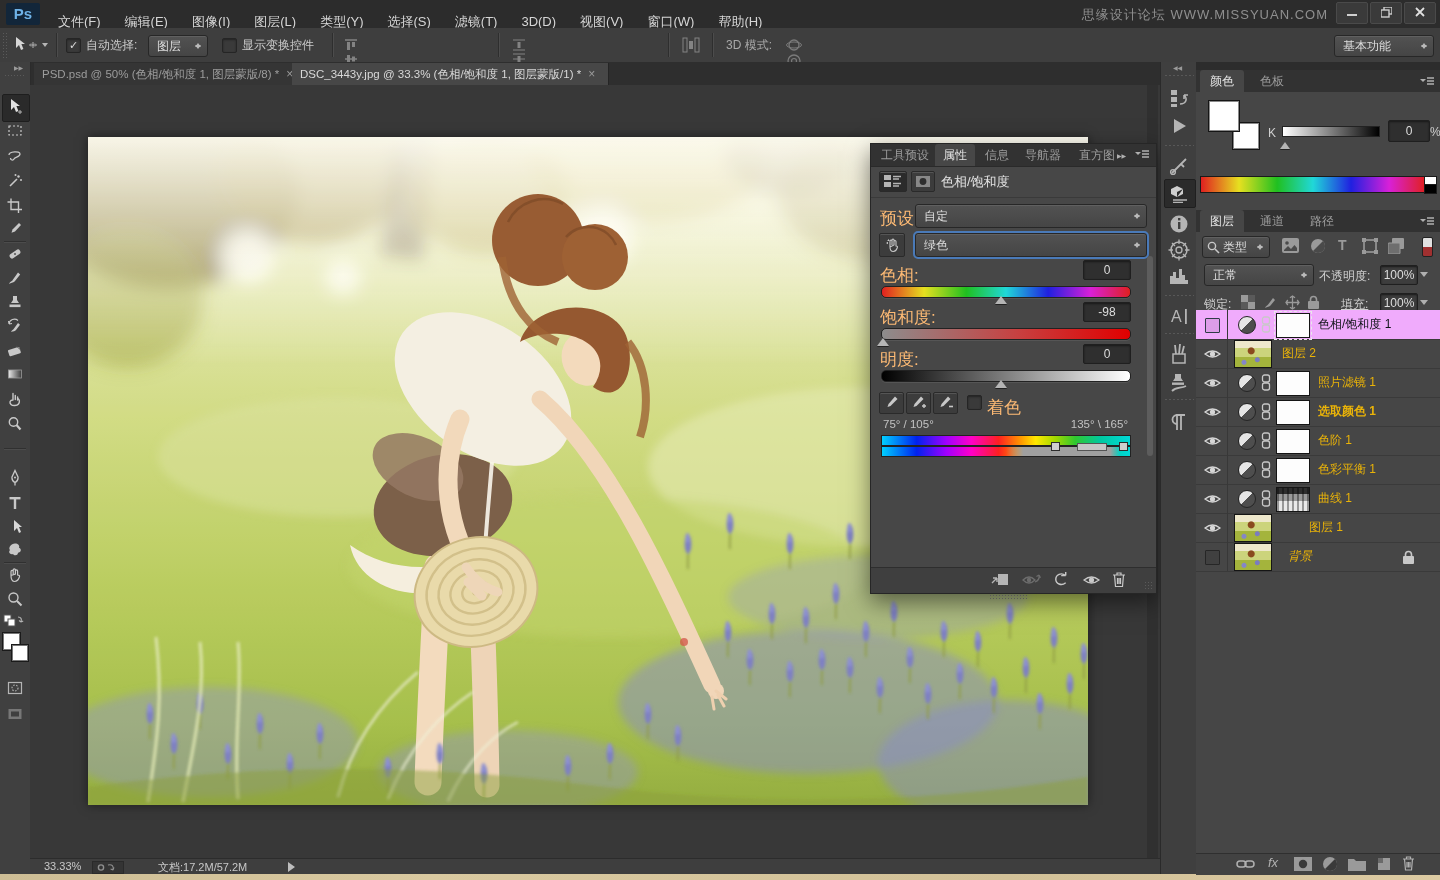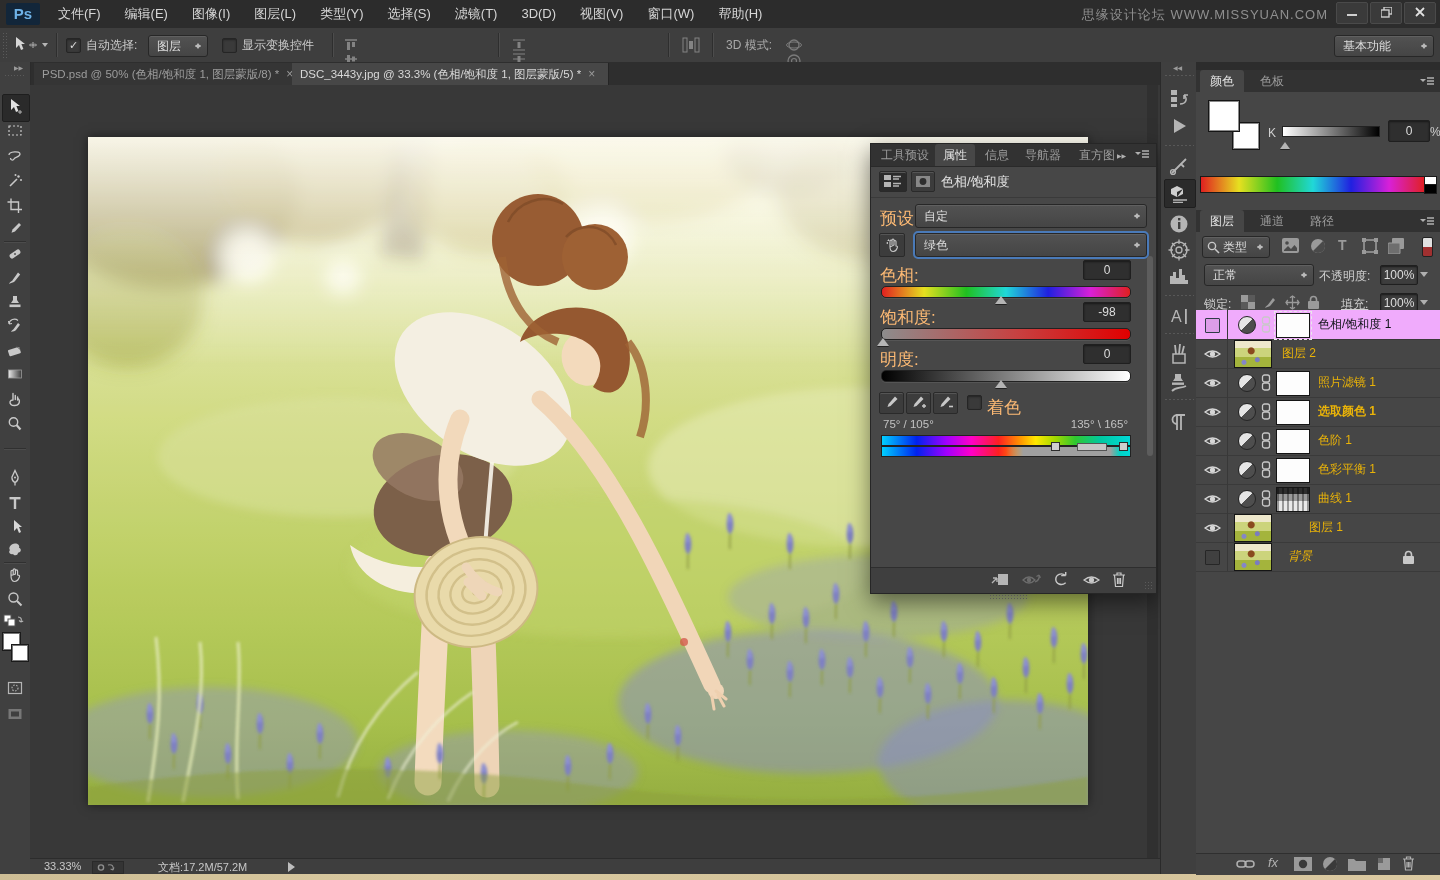--- a/index.html
+++ b/index.html
@@ -5,21 +5,21 @@
   html,body{margin:0;padding:0;background:#222;}
   body{width:1440px;height:880px;position:relative;overflow:hidden;
        font-family:"Liberation Sans",sans-serif;color:#cfcfcf;
        -webkit-font-smoothing:antialiased;}
   .abs{position:absolute;}
   svg{display:block;}
   
   #menubar{left:0;top:0;width:1440px;height:28px;background:#2c2c2c;border-bottom:1px solid #1f1f1f;}
   #pslogo{left:6px;top:3px;width:34px;height:22px;background:#12263a;color:#6fb3e8;font-weight:bold;
           font-size:15px;text-align:center;line-height:22px;border-radius:2px;}
-  .menu-item{top:0;height:16px;line-height:28px;font-size:13px;color:#d6d6d6;padding:0 12px;float:left;cursor:default;}
+  .menu-item{top:0;height:16px;line-height:28px;font-size:13px;color:#d6d6d6;padding:8px 12px;float:left;cursor:default;}
   #menu-items{left:46px;top:0;height:28px;}
   #watermark{right:112px;top:6px;font-size:13px;color:#8f8f8f;letter-spacing:1px;}
   .winbtn{top:2px;width:30px;height:20px;background:#3a3a3a;border:1px solid #4a4a4a;border-radius:2px;}
   .winbtn svg{margin:4px auto;}
   
   #optionsbar{left:0;top:28px;width:1440px;height:34px;background:#3e3e3e;border-bottom:1px solid #282828;}
   .vsep{top:5px;width:1px;height:24px;background:#2e2e2e;border-right:1px solid #4c4c4c;}
   .ob-label{font-size:12px;color:#cbcbcb;line-height:34px;}
   .cb{width:13px;height:13px;background:#3a3a3a;border:1px solid #252525;box-shadow:inset 0 1px 2px #222;
       border-radius:2px;font-size:11px;line-height:13px;text-align:center;color:#ddd;}
@@ -241,21 +241,21 @@
     <span class="txt">基本功能</span>
     <span class="ud"></span>
   </div>
 </div>
 
 <div id="tabbar" class="abs">
   <div class="doctab abs" style="left:4px;width:246px;background:#353535;color:#9c9c9c;">
     <span>PSD.psd @ 50% (色相/饱和度 1, 图层蒙版/8) *</span><span class="x">×</span>
   </div>
   <div class="doctab abs" style="left:262px;width:300px;background:#474747;color:#d8d8d8;">
-    <span>DSC_3443y.jpg @ 33.3% (色相/饱和度 1, 图层蒙版/5) *</span><span class="x">×</span>
+    <span>DSC_3443y.jpg @ 33.3% (色相/饱和度 1, 图层蒙版/1) *</span><span class="x">×</span>
   </div>
 </div>
 
 <div id="toolbar" class="abs">
   <div class="abs" style="left:14px;top:2px;font-size:6px;color:#9a9a9a;">▶▶</div>
   <div class="abs grip-v" style="left:4px;top:12px;width:22px;height:4px;"></div>
   <div id="tool-sel-box" class="abs" style="top:32px;"></div>
   <div class="tool abs" style="top:35px;">
       <svg width="18" height="18">
         <path d="M5 1 L5 12 L8 9 L10 14 L12.4 13 L10.4 8 L14 8 Z" fill="#e2e2e2"></path>

